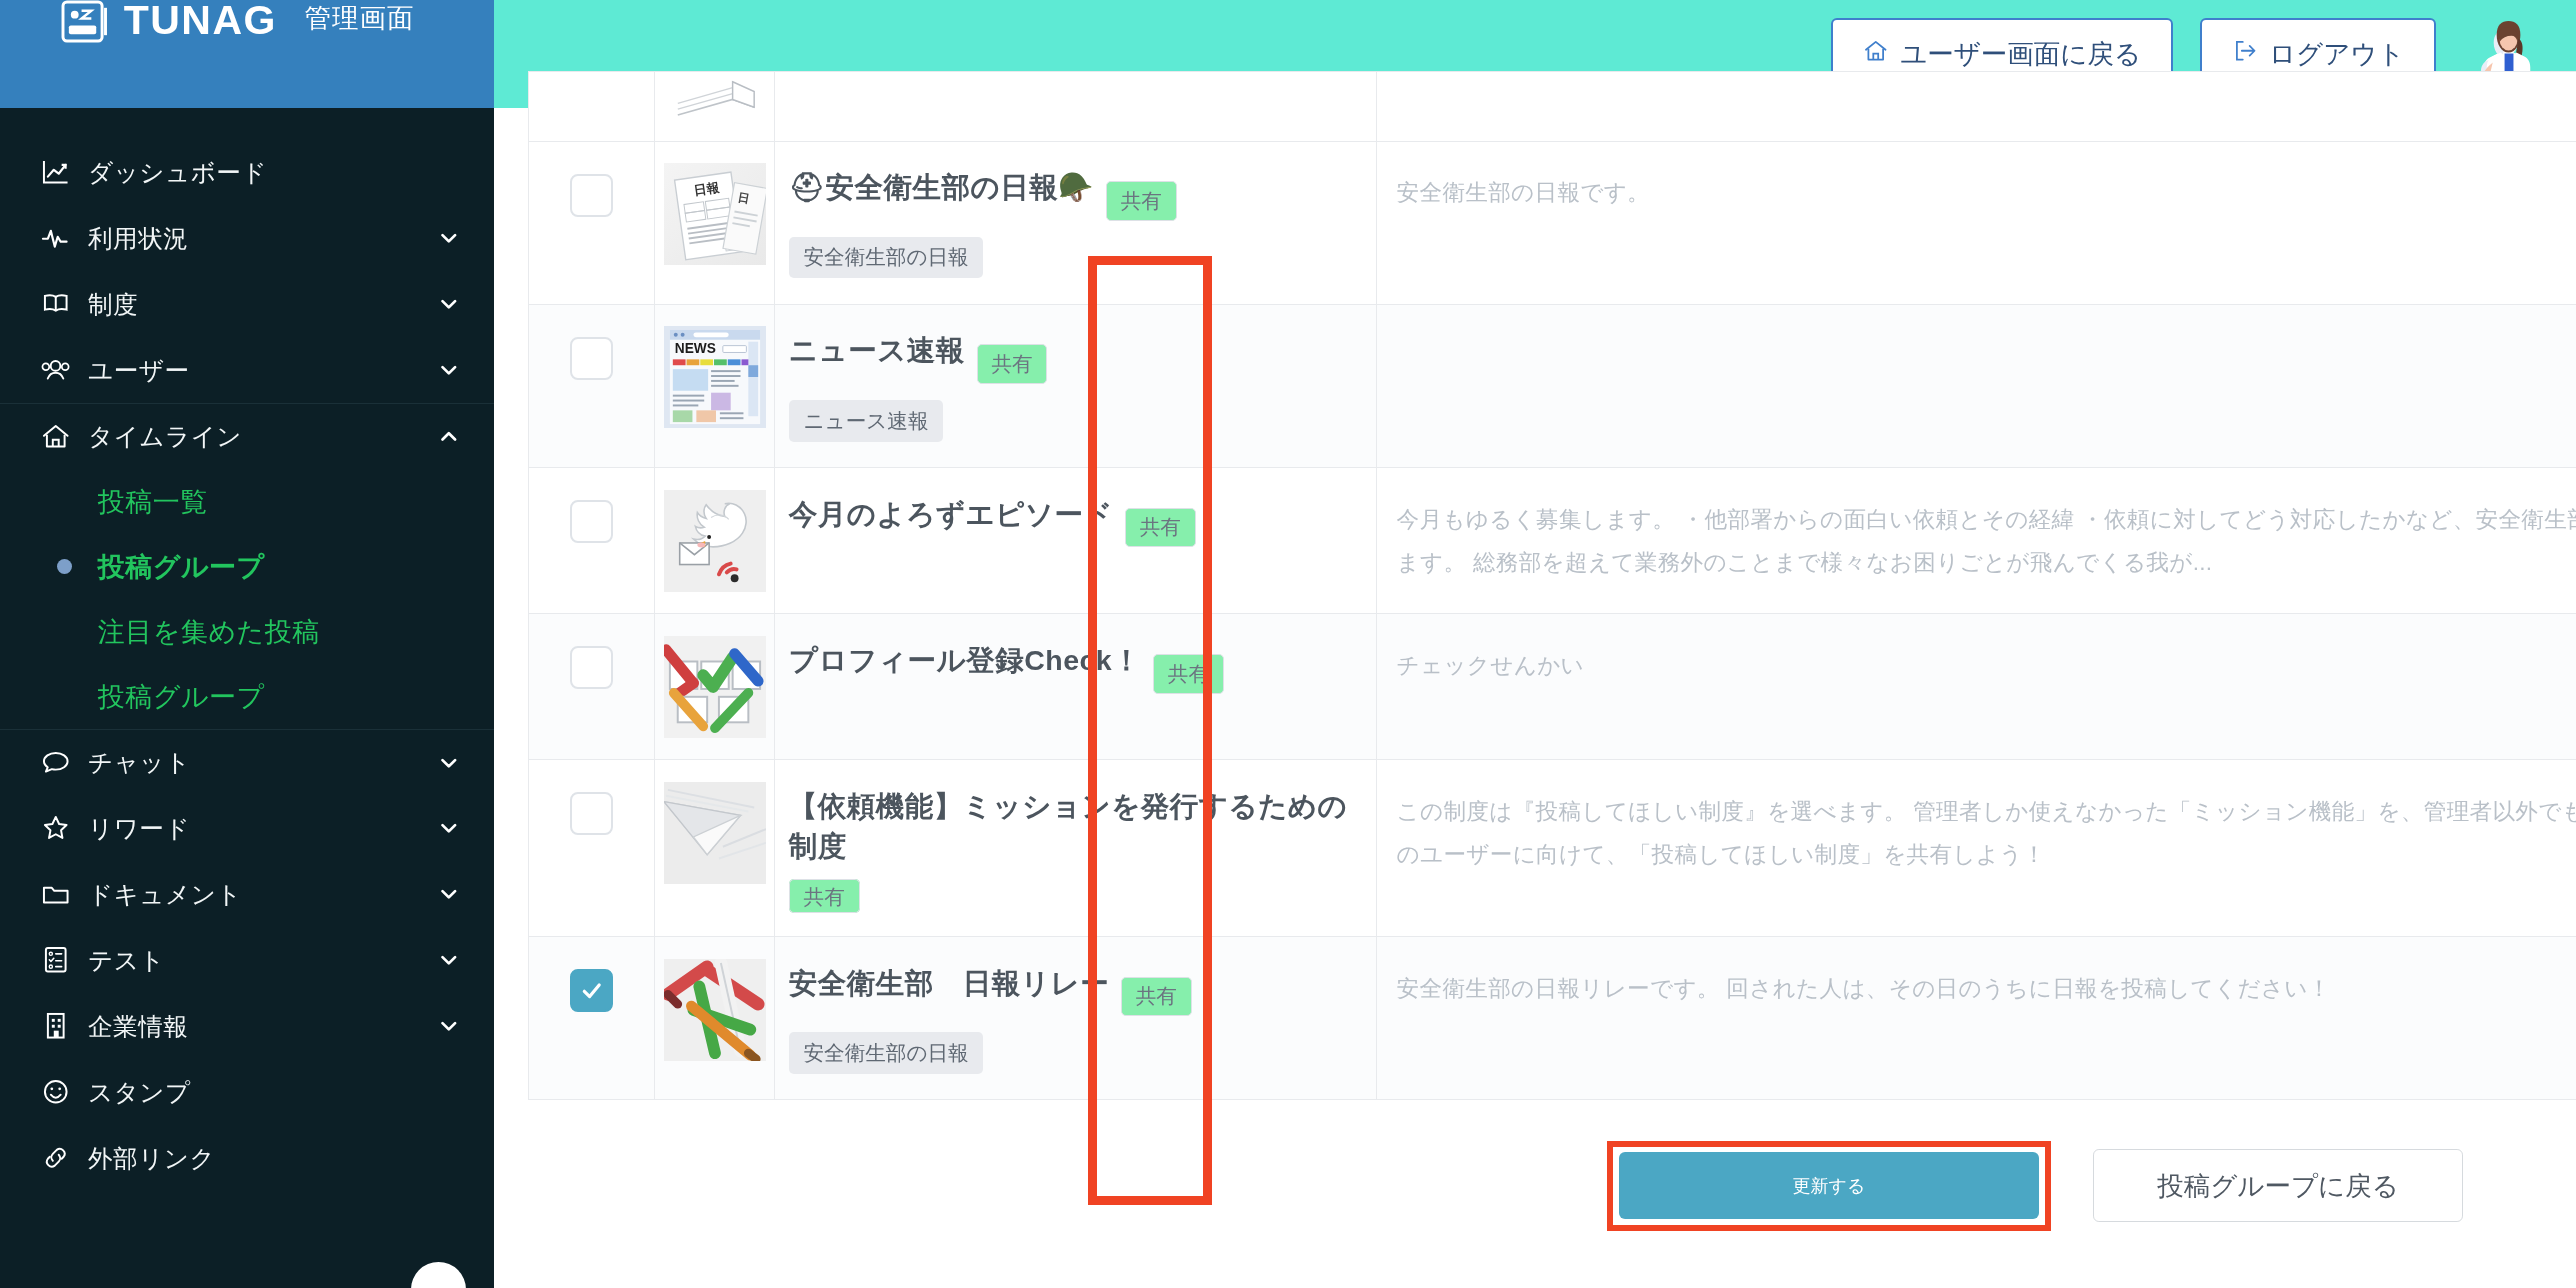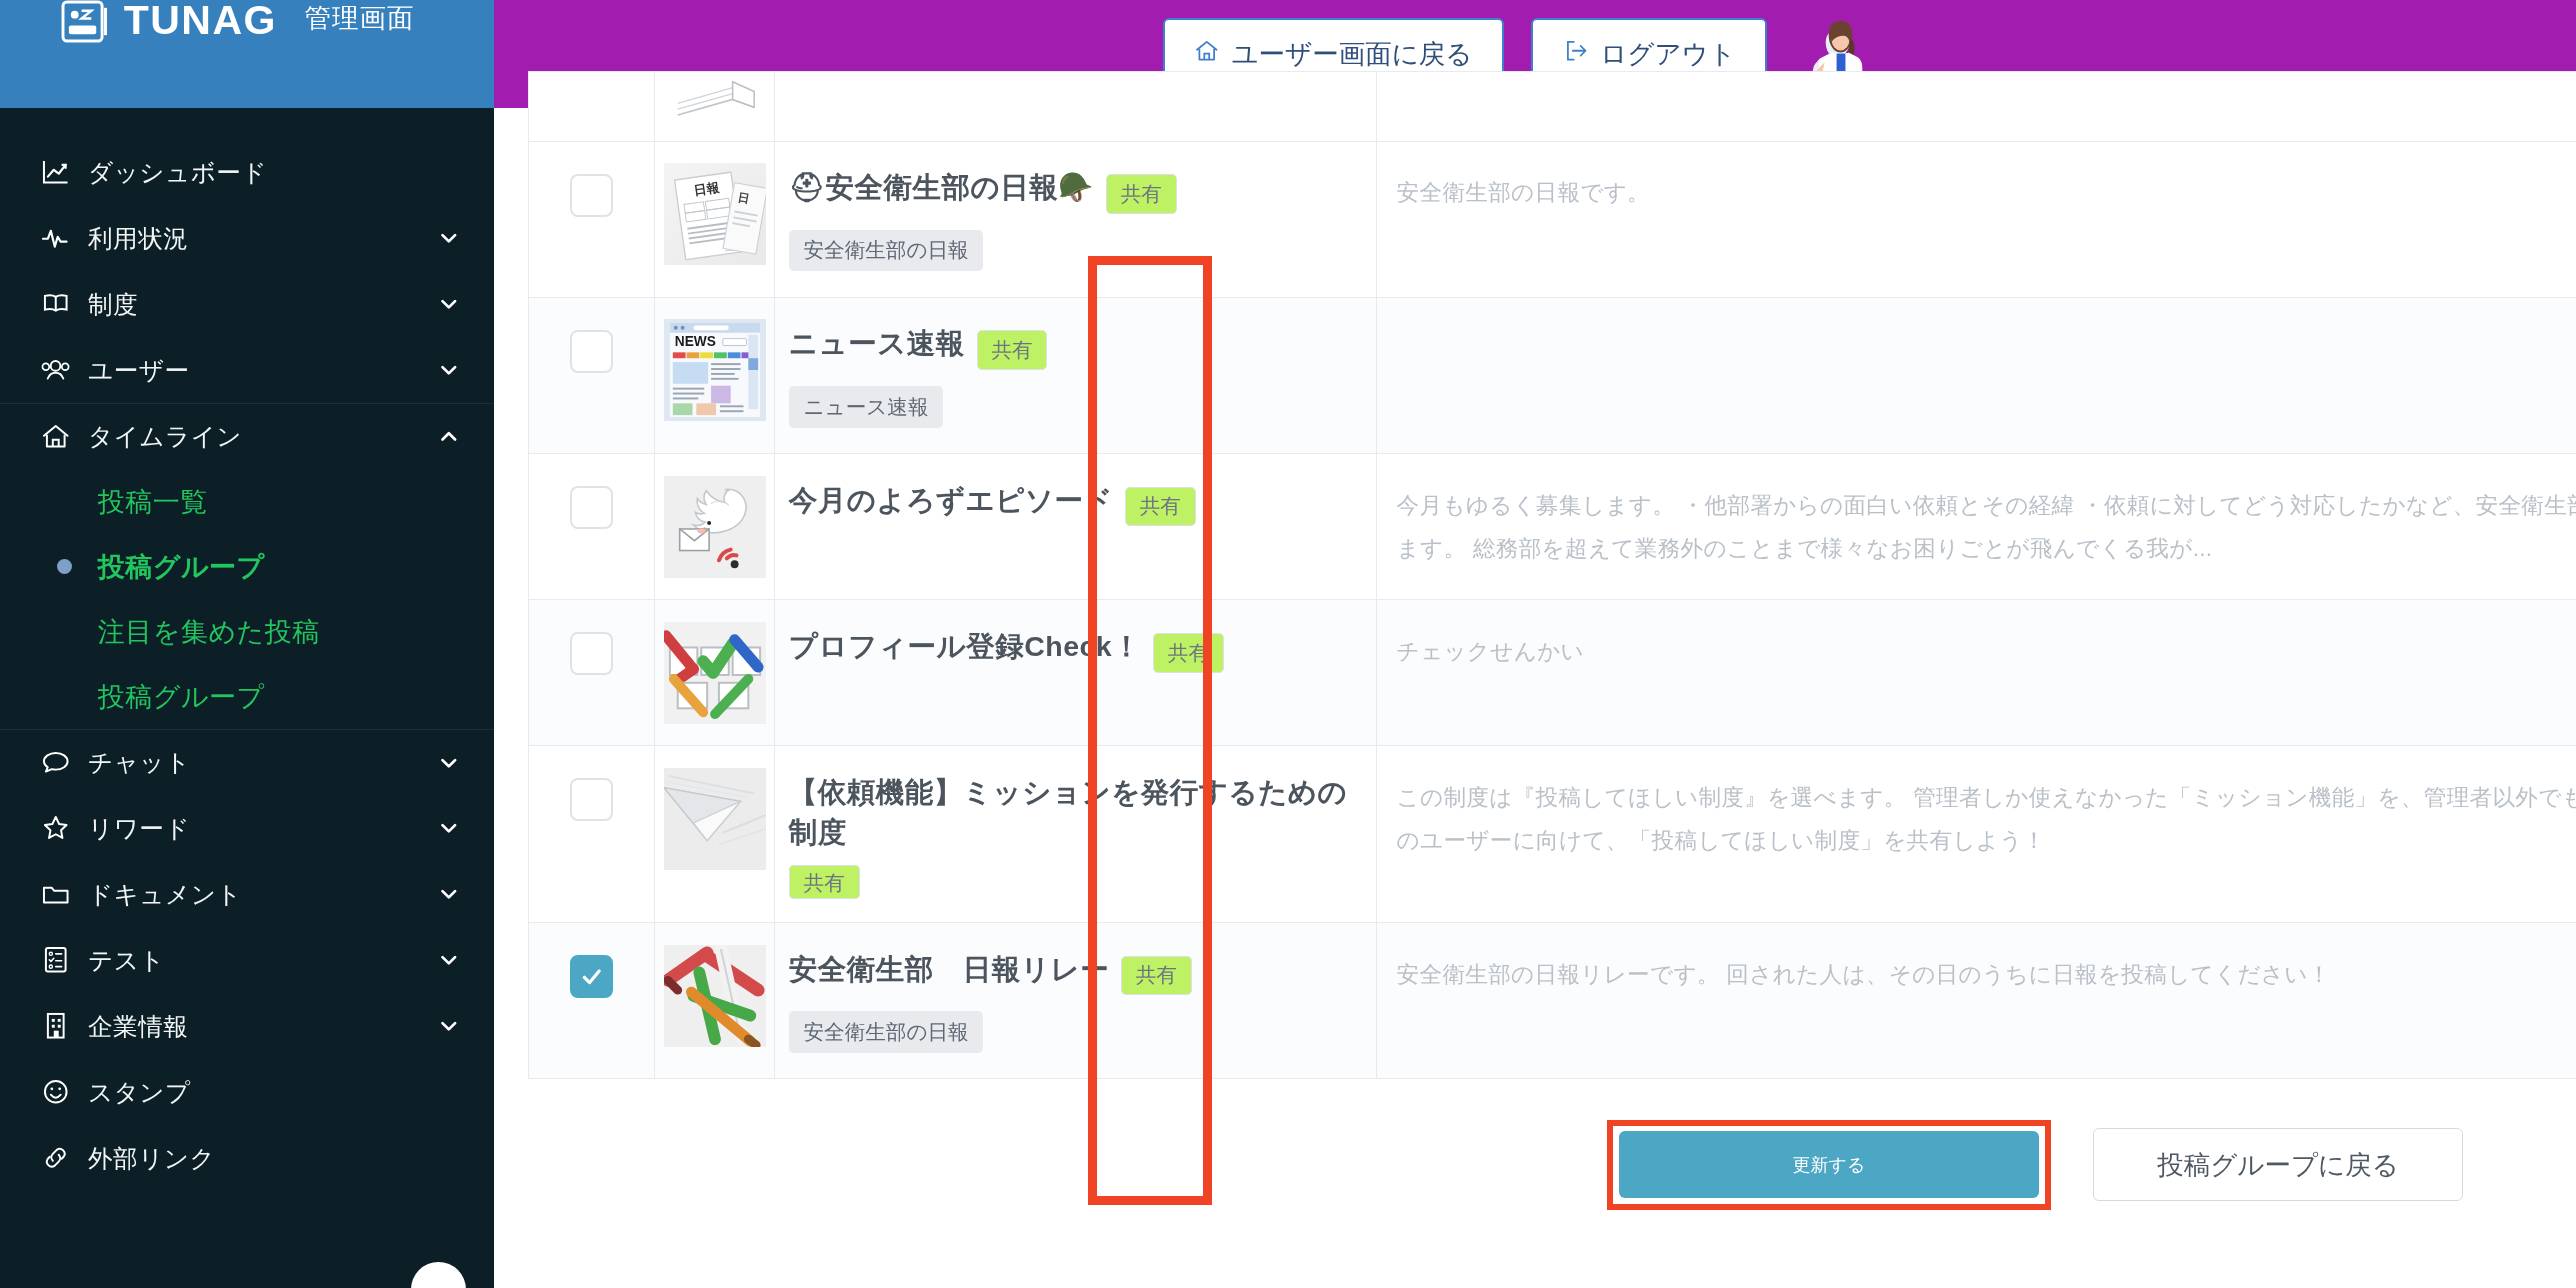--- a/index.html
+++ b/index.html
@@ -65,22 +65,22 @@
   }
 
   
   .main {
     flex: 1 1 auto; height: 1289px;
     background: #f0f1f3;
     position: relative;
     overflow: hidden;
   }
   .topbar {
-    height: 108px; background: #a21caf;
-    display: flex; align-items: center; justify-content: center;
+    height: 108px; background: #5eead4;
+    display: flex; align-items: center; justify-content: flex-end;
     padding-right: 23.6px; gap: 27.5px;
   }
   .topbtn {
     height: 73px;
     border: 2px solid #3f7fcc; border-radius: 5.9px;
     background: #fff; color: #2f4f7a;
     font-size: 26.5px;
     display: flex; align-items: center; justify-content: center;
     gap: 11.8px; padding: 0 29.5px;
     cursor: pointer; white-space: nowrap;
@@ -121,22 +121,22 @@
 
   .titlecell { padding: 25.5px 17.7px 25.5px 13.8px; }
   .titlerow { display: flex; align-items: flex-start; flex-wrap: wrap; gap: 11.8px; }
   .ptitle {
     font-size: 28.5px; font-weight: bold; color: #4c555e;
     line-height: 1.42; letter-spacing: 0.5px;
   }
   .badge-share {
     border: 1px solid #dde1e6; border-radius: 4.9px;
     color: #6b7480; font-size: 20.6px;
-    padding: 4.9px 13.8px; background: #bef264;
-    white-space: nowrap; margin-top: 7px;
+    padding: 4.9px 13.8px; background: #86efac;
+    white-space: nowrap; margin-top: 14px;
   }
   .tags { margin-top: 15.7px; }
   .tag {
     display: inline-block; background: #e8eaee; color: #5f6873;
     font-size: 20.6px; padding: 6.9px 14.7px; border-radius: 4.9px;
   }
   .desccell { padding: 29.5px 25.5px 25.5px 19.6px; }
   .desc { font-size: 22.6px; color: #b9c0c8; line-height: 1.92; letter-spacing: 0.3px; }
 
   .actions {

